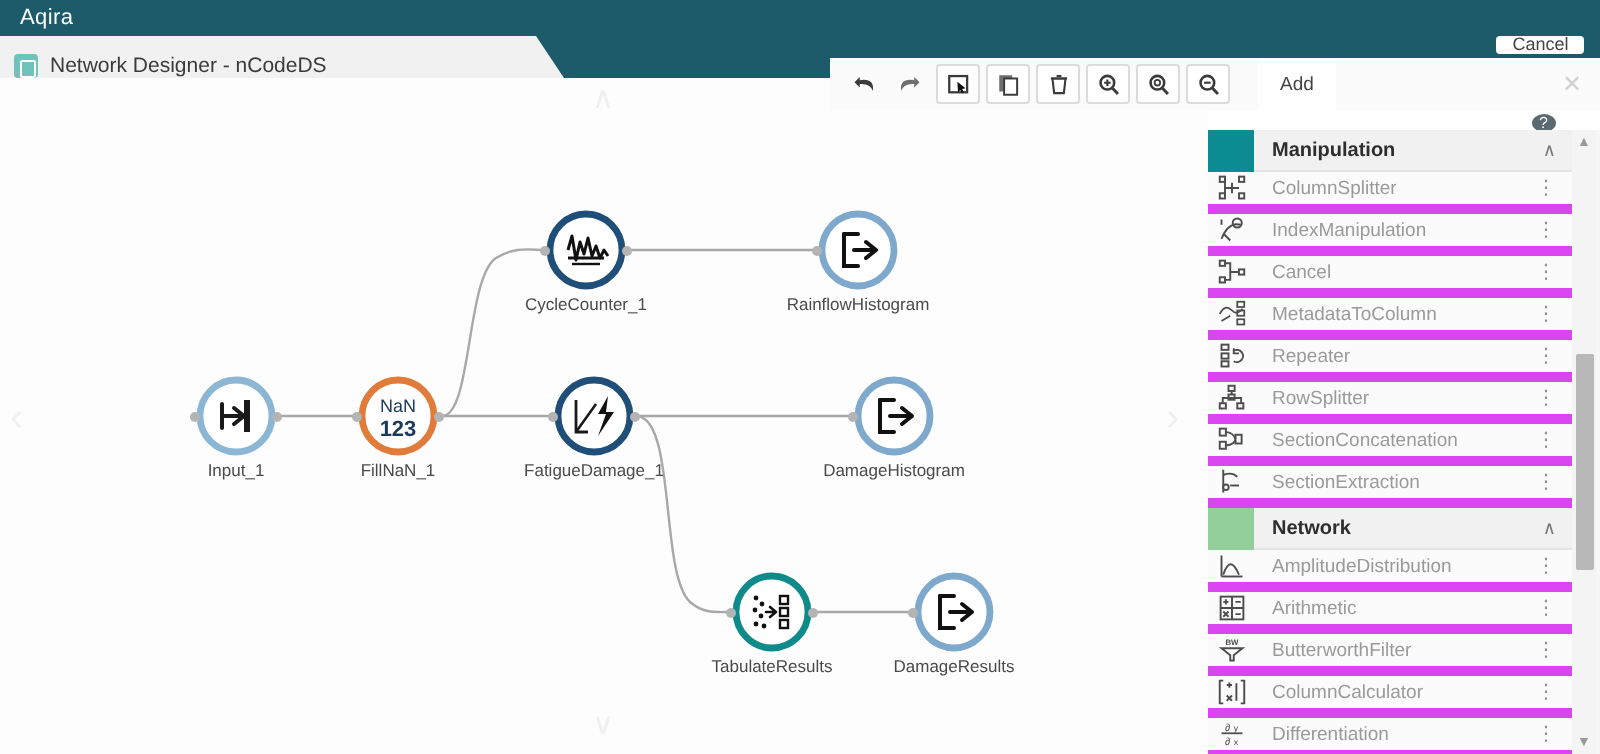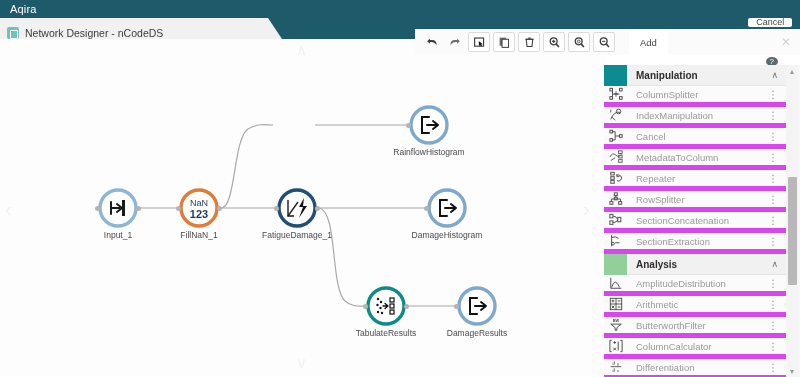--- a/index.html
+++ b/index.html
@@ -243,20 +243,31 @@
         <circle cx="20" cy="20" r="18" fill="#fff" stroke="#1f4e79" stroke-width="3.4"></circle>
         <path d="M11 12 v16 h6" fill="none" stroke="#1a1a1a" stroke-width="1.4"></path>
         <path d="M11 28 L21 14" fill="none" stroke="#1a1a1a" stroke-width="1.3"></path>
         <path d="M27 10 l-5 9 h4 l-4 11 l8 -12 h-4 z" fill="#111"></path>
       </svg>
       <span class="port port-in"></span>
       <span class="port port-out"></span>
       <span class="node-label">FatigueDamage_1</span>
     </div>
 
+    <div class="node" id="n-cycle1" style="left:273px;top:66px;">
+      <svg class="glyph" viewBox="0 0 40 40">
+        <circle cx="20" cy="20" r="18" fill="#fff" stroke="#1f4e79" stroke-width="3.4"></circle>
+        <path d="M11 20 l2 -7 l2 12 l2 -9 l2 6 l2 -8 l2 9 l2 -5 l2 6 l2 -4 l2 3" fill="none" stroke="#111" stroke-width="1.5" stroke-linejoin="round"></path>
+        <path d="M11 24 h18" stroke="#111" stroke-width="1.4"></path>
+        <path d="M13 27 h14" stroke="#111" stroke-width="1.2"></path>
+      </svg>
+      <span class="port port-in"></span>
+      <span class="port port-out"></span>
+      <span class="node-label">CycleCounter_1</span>
+    </div>
 
     <div class="node" id="n-rainflow" style="left:409px;top:66px;">
       <svg class="glyph" viewBox="0 0 40 40">
         <circle cx="20" cy="20" r="18" fill="#fff" stroke="#7fa9cc" stroke-width="3.4"></circle>
         <path d="M13 12 v16 h7" fill="none" stroke="#111" stroke-width="2" stroke-linecap="round"></path>
         <path d="M13 12 h7" fill="none" stroke="#111" stroke-width="2" stroke-linecap="round"></path>
         <path d="M18 20 h10 M24 16 l5 4 l-5 4" fill="none" stroke="#111" stroke-width="2" stroke-linecap="round" stroke-linejoin="round"></path>
       </svg>
       <span class="port port-in"></span>
       <span class="node-label">RainflowHistogram</span>
@@ -480,21 +491,21 @@
                 <circle cx="4.5" cy="11" r="1.6"></circle>
                 <path d="M7 10 h5"></path>
               </g>
             </svg>
           </span>
           <span class="item-name">SectionExtraction</span>
           <span class="item-more">⋮</span>
         </div>
         <div class="cat-row">
           <span class="cat-swatch" style="background:#92cf9a"></span>
-          <span class="cat-name">Analysis</span>
+          <span class="cat-name">Network</span>
           <span class="cat-caret">∧</span>
         </div>
         <div class="item-row">
           <span class="item-icon">
             <svg width="14" height="14" viewBox="0 0 16 16">
               <g fill="none" stroke="#4d4d4d" stroke-width="1.1">
                 <path d="M2 14 v-12"></path>
                 <path d="M2 14 h12"></path>
                 <path d="M3 13 q4 -12 9 0"></path>
               </g>

